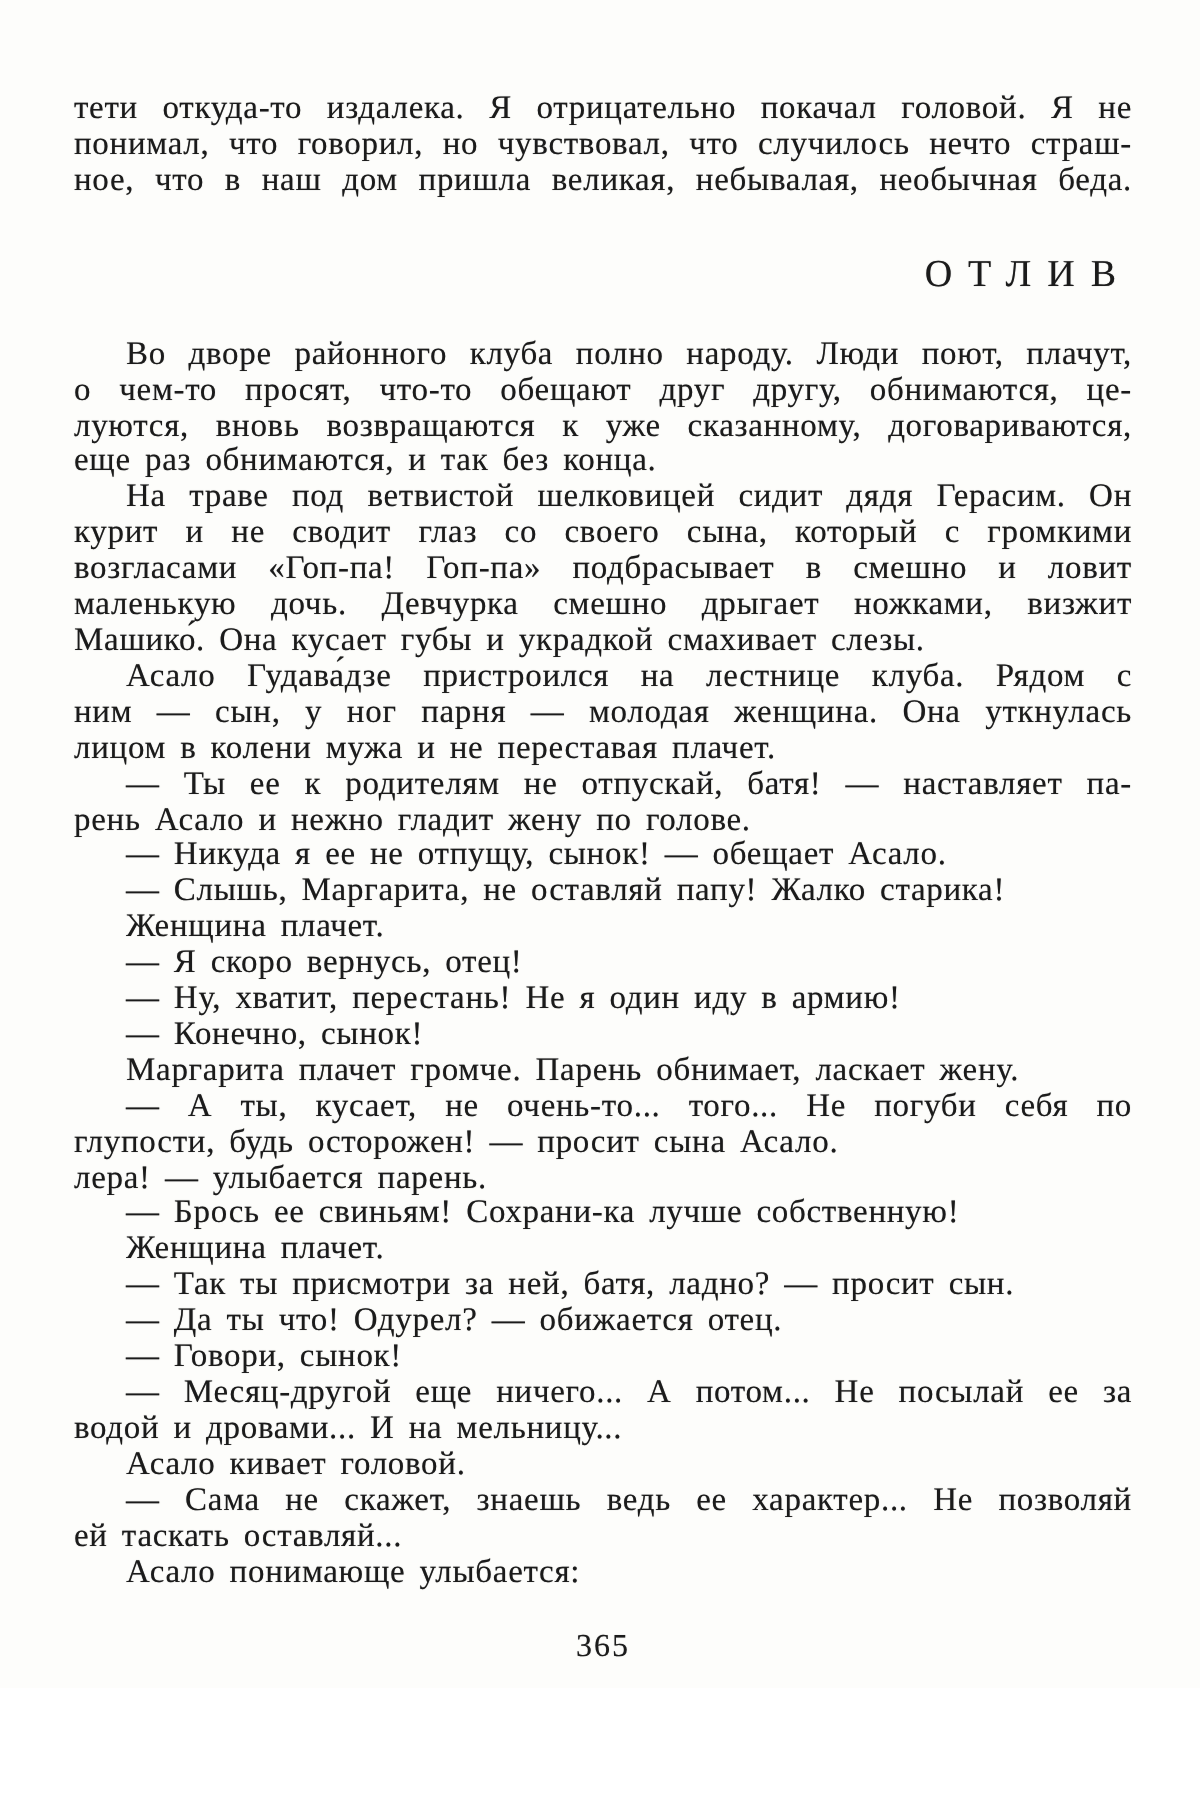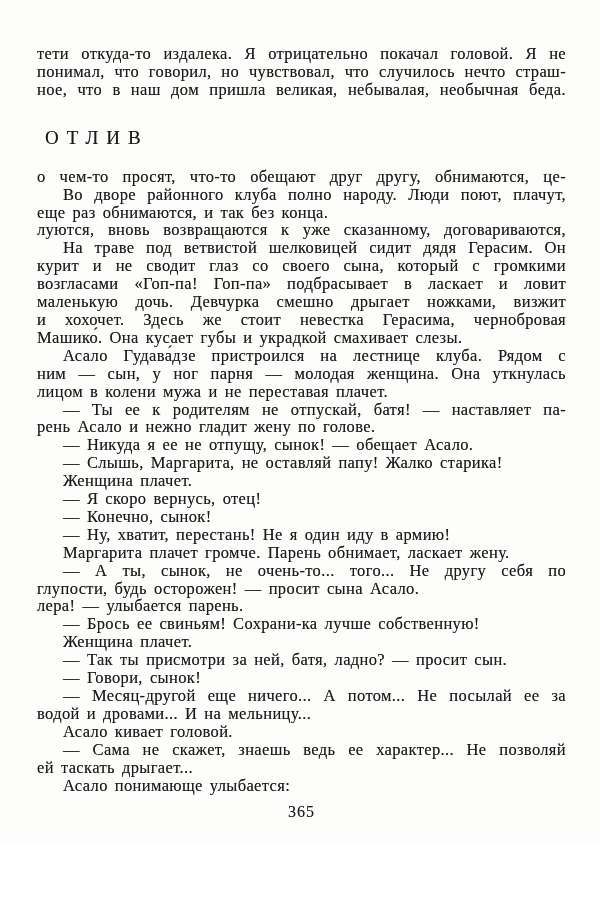--- a/index.html
+++ b/index.html
@@ -31,77 +31,77 @@
     text-align-last: justify;
   }
   .line.ind {
     text-indent: 26px;
   }
   .heading {
     font-size: 19px;
     font-weight: 400;
     letter-spacing: 8px;
     text-indent: 8px; 
-    text-align: left;
+    text-align: right;
     line-height: 26px;
     margin: 26px 0 17px 0;
     text-shadow: 0 0 0.4px rgba(27,27,27,0.6);
   }
   .pagenum {
     text-align: center;
     font-size: 16px;
     letter-spacing: 1px;
-    margin-top: 8px;
+    margin-top: 20px;
     line-height: 20px;
     text-shadow: 0 0 0.4px rgba(27,27,27,0.5);
   }
 </style>
 </head>
 <body>
 
 <div class="page" style="background: rgb(253, 253, 251); color: rgb(27, 27, 27);">
   <div class="text-col">
     <div id="intro">
         <div class="line just">тети откуда-то издалека. Я отрицательно покачал головой. Я не</div>
         <div class="line just">понимал, что говорил, но чувствовал, что случилось нечто страш-</div>
         <div class="line just">ное, что в наш дом пришла великая, небывалая, необычная беда.</div>
       </div>
     <div class="heading">ОТЛИВ</div>
     <div id="body">
+        <div class="line just ind">Во дворе районного клуба полно народу. Люди поют, плачут,</div>
         <div class="line just">о чем-то просят, что-то обещают друг другу, обнимаются, це-</div>
-        <div class="line just ind">Во дворе районного клуба полно народу. Люди поют, плачут,</div>
+        <div class="line just">луются, вновь возвращаются к уже сказанному, договариваются,</div>
         <div class="line">еще раз обнимаются, и так без конца.</div>
-        <div class="line just">луются, вновь возвращаются к уже сказанному, договариваются,</div>
         <div class="line just ind">На траве под ветвистой шелковицей сидит дядя Герасим. Он</div>
         <div class="line just">курит и не сводит глаз со своего сына, который с громкими</div>
-        <div class="line just">возгласами «Гоп-па! Гоп-па» подбрасывает в ласкает и ловит</div>
+        <div class="line just">возгласами «Гоп-па! Гоп-па» подбрасывает в смешно и ловит</div>
         <div class="line just">маленькую дочь. Девчурка смешно дрыгает ножками, визжит</div>
-        <div class="line just">и хохочет. Здесь же стоит невестка Герасима, чернобровая</div>
         <div class="line">Машико́. Она кусает губы и украдкой смахивает слезы.</div>
         <div class="line just ind">Асало Гудава́дзе пристроился на лестнице клуба. Рядом с</div>
         <div class="line just">ним — сын, у ног парня — молодая женщина. Она уткнулась</div>
         <div class="line">лицом в колени мужа и не переставая плачет.</div>
         <div class="line just ind">— Ты ее к родителям не отпускай, батя! — наставляет па-</div>
         <div class="line">рень Асало и нежно гладит жену по голове.</div>
         <div class="line ind">— Никуда я ее не отпущу, сынок! — обещает Асало.</div>
         <div class="line ind">— Слышь, Маргарита, не оставляй папу! Жалко старика!</div>
         <div class="line ind">Женщина плачет.</div>
         <div class="line ind">— Я скоро вернусь, отец!</div>
+        <div class="line ind">— Ну, хватит, перестань! Не я один иду в армию!</div>
         <div class="line ind">— Конечно, сынок!</div>
-        <div class="line ind">— Ну, хватит, перестань! Не я один иду в армию!</div>
         <div class="line ind">Маргарита плачет громче. Парень обнимает, ласкает жену.</div>
-        <div class="line just ind">— А ты, сынок, не очень-то... того... Не другу себя по</div>
+        <div class="line just ind">— А ты, кусает, не очень-то... того... Не погуби себя по</div>
         <div class="line">глупости, будь осторожен! — просит сына Асало.</div>
         <div class="line">лера! — улыбается парень.</div>
         <div class="line ind">— Брось ее свиньям! Сохрани-ка лучше собственную!</div>
         <div class="line ind">Женщина плачет.</div>
         <div class="line ind">— Так ты присмотри за ней, батя, ладно? — просит сын.</div>
+        <div class="line ind">— Да ты что! Одурел? — обижается отец.</div>
         <div class="line ind">— Говори, сынок!</div>
         <div class="line just ind">— Месяц-другой еще ничего... А потом... Не посылай ее за</div>
         <div class="line">водой и дровами... И на мельницу...</div>
         <div class="line ind">Асало кивает головой.</div>
         <div class="line just ind">— Сама не скажет, знаешь ведь ее характер... Не позволяй</div>
-        <div class="line">ей таскать дрыгает...</div>
+        <div class="line">ей таскать оставляй...</div>
         <div class="line ind">Асало понимающе улыбается:</div>
       </div>
     <div class="pagenum">365</div>
   </div>
 </div>
 
 </body></html>

